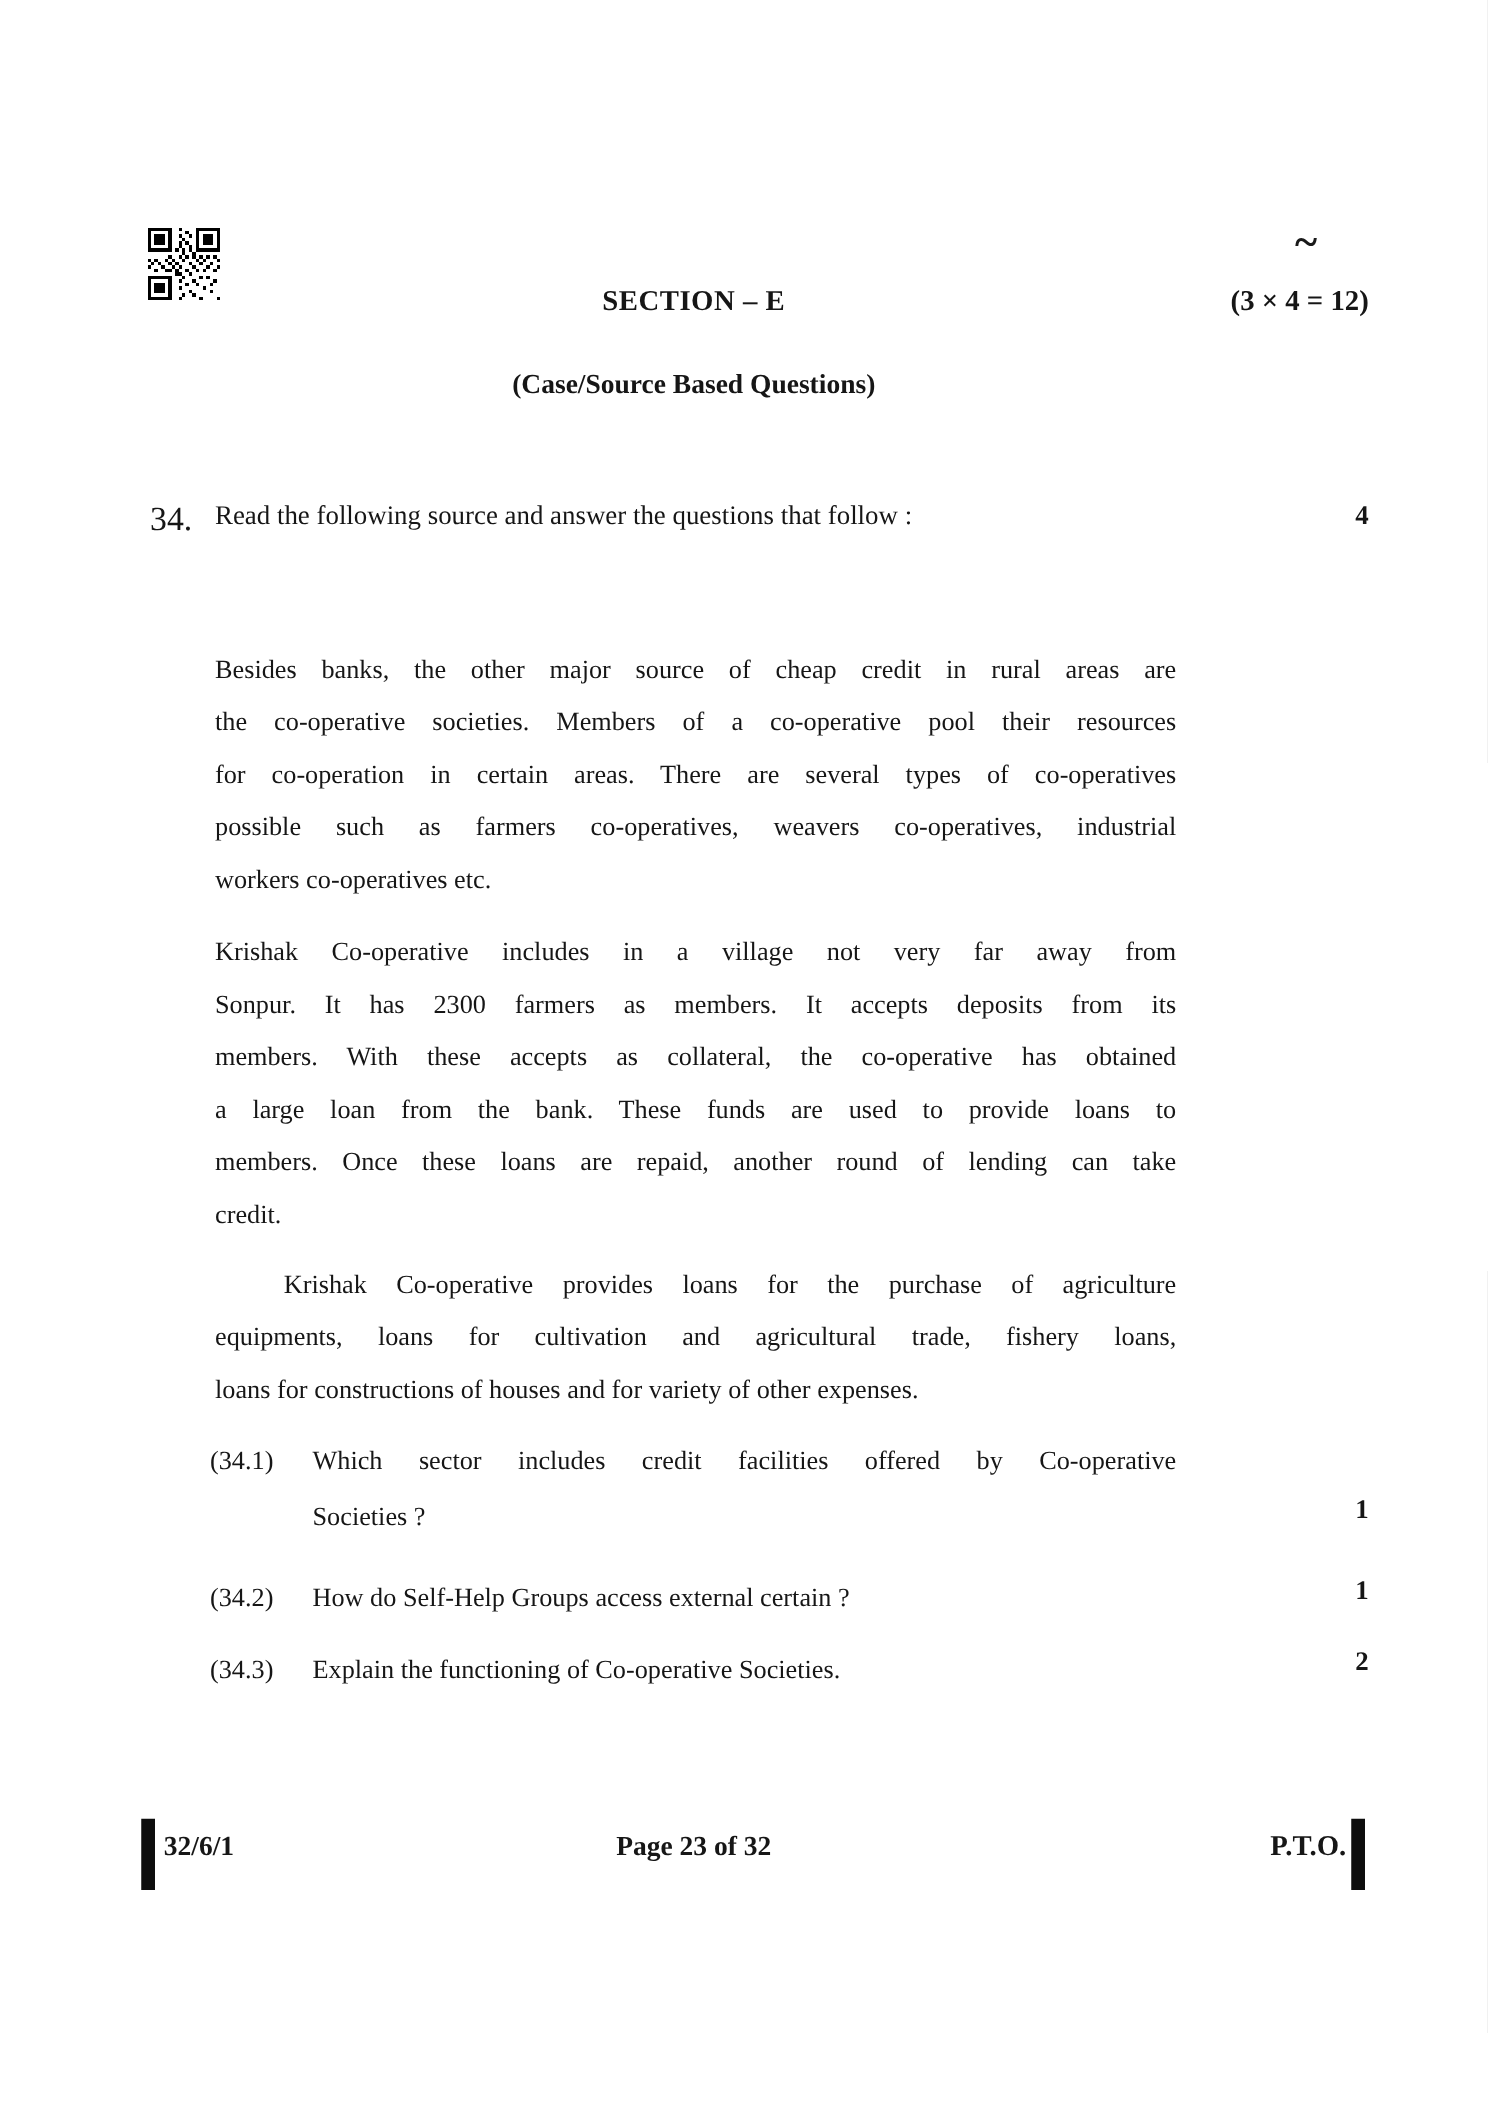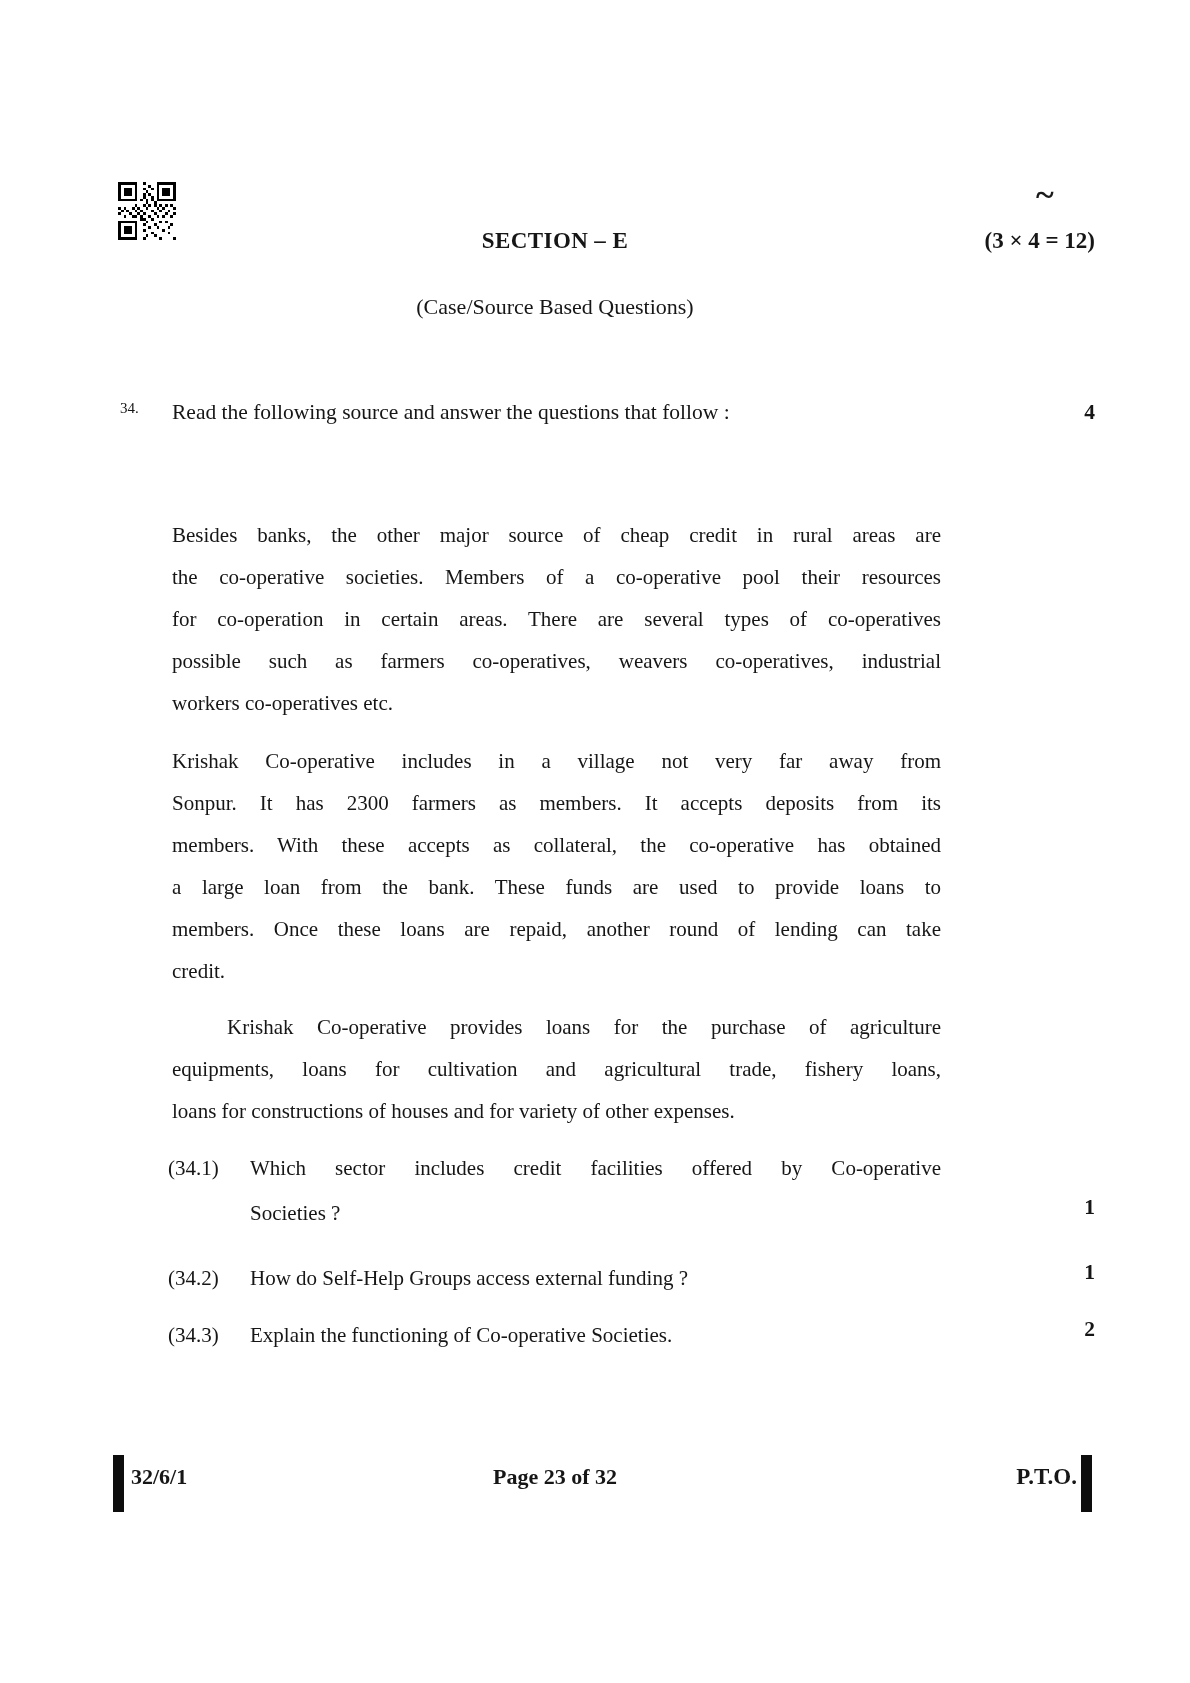--- a/index.html
+++ b/index.html
@@ -21,25 +21,25 @@
 
   
   .tilde { left: 1036px; top: 176px; font-size: 34px; font-weight: bold; color: #1a1a1a; }
 
   
   .section-row { left: 120px; top: 228px; width: 870px; text-align: center;
                  font-size: 23px; font-weight: bold; letter-spacing: 0.4px; }
   .section-marks { top: 228px; right: 95px; font-size: 23px; font-weight: bold; }
 
   .subtitle { left: 120px; top: 294px; width: 870px; text-align: center;
-              font-size: 22px; font-weight: normal; }
+              font-size: 22px; font-weight: bold; }
 
   
   .q-row { left: 0; top: 400px; width: 1190px; height: 30px; }
-  .q-num  { position: absolute; left: 120px; top: 0; font-size: 15px; }
+  .q-num  { position: absolute; left: 120px; top: 0; font-size: 27px; }
   .q-text { position: absolute; left: 172px; top: 0; font-size: 21.5px; }
   .q-marks { position: absolute; right: 95px; top: 0; font-size: 21.5px; font-weight: bold; }
 
   .source-title { left: 120px; top: 452px; width: 870px; text-align: center;
                   font-size: 22.5px; font-weight: bold; }
 
   
   .para { left: 172px; width: 769px; font-size: 21px; line-height: 42px; }
   .para .tline { text-align: justify; text-align-last: justify; }
   .para .tline:last-child { text-align-last: left; }
@@ -202,21 +202,21 @@
     <div class="subq-text">
         <div class="tline">Which sector includes credit facilities offered by Co-operative</div>
         <div class="tline">Societies ?</div>
       </div>
     <span class="subq-marks">1</span>
   </div>
 
   <div class="abs subq subq-2">
     <span class="subq-num">(34.2)</span>
     <div class="subq-text">
-        <div class="tline">How do Self-Help Groups access external funding ?</div>
+        <div class="tline">How do Self-Help Groups access external certain ?</div>
       </div>
     <span class="subq-marks">1</span>
   </div>
 
   <div class="abs subq subq-3">
     <span class="subq-num">(34.3)</span>
     <div class="subq-text">
         <div class="tline">Explain the functioning of Co-operative Societies.</div>
       </div>
     <span class="subq-marks">2</span>

